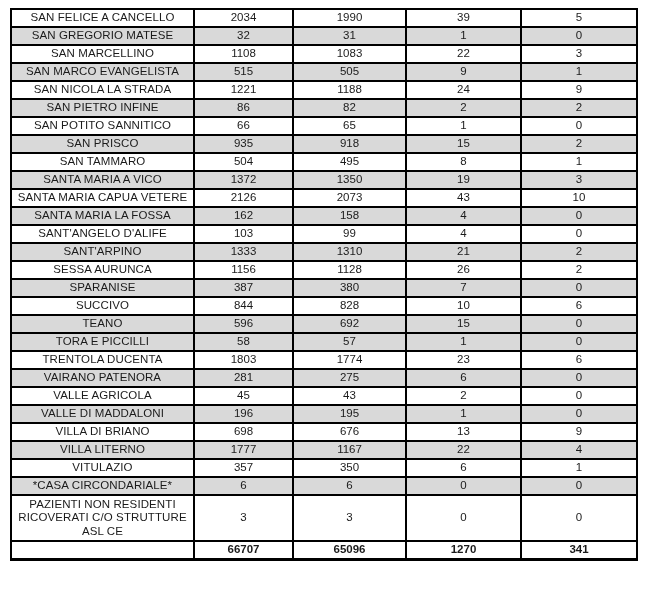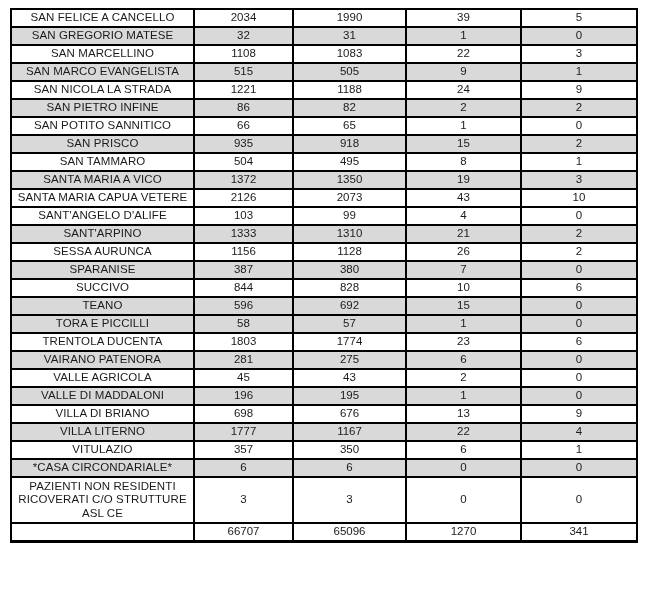--- a/index.html
+++ b/index.html
@@ -35,21 +35,21 @@
     overflow: hidden;
   }
   table.asl-table tr.shaded td {
     background: #d9d9d9;
   }
   table.asl-table tr.tall td {
     height: 44px;
     border-radius: 18px;
   }
   table.asl-table tr.totals td {
-    font-weight: normal;
+    font-weight: bold;
     height: 16px;
     border-bottom-width: 3px;
   }
   td.name-cell {
     letter-spacing: 0.1px;
   }
 </style>
 </head>
 <body>
 
@@ -133,20 +133,27 @@
           <td class="value-cell">19</td>
           <td class="value-cell">3</td>
         </tr>
         <tr>
           <td class="name-cell">SANTA MARIA CAPUA VETERE</td>
           <td class="value-cell">2126</td>
           <td class="value-cell">2073</td>
           <td class="value-cell">43</td>
           <td class="value-cell">10</td>
         </tr>
+        <tr class="shaded">
+          <td class="name-cell">SANTA MARIA LA FOSSA</td>
+          <td class="value-cell">162</td>
+          <td class="value-cell">158</td>
+          <td class="value-cell">4</td>
+          <td class="value-cell">0</td>
+        </tr>
         <tr>
           <td class="name-cell">SANT'ANGELO D'ALIFE</td>
           <td class="value-cell">103</td>
           <td class="value-cell">99</td>
           <td class="value-cell">4</td>
           <td class="value-cell">0</td>
         </tr>
         <tr class="shaded">
           <td class="name-cell">SANT'ARPINO</td>
           <td class="value-cell">1333</td>

